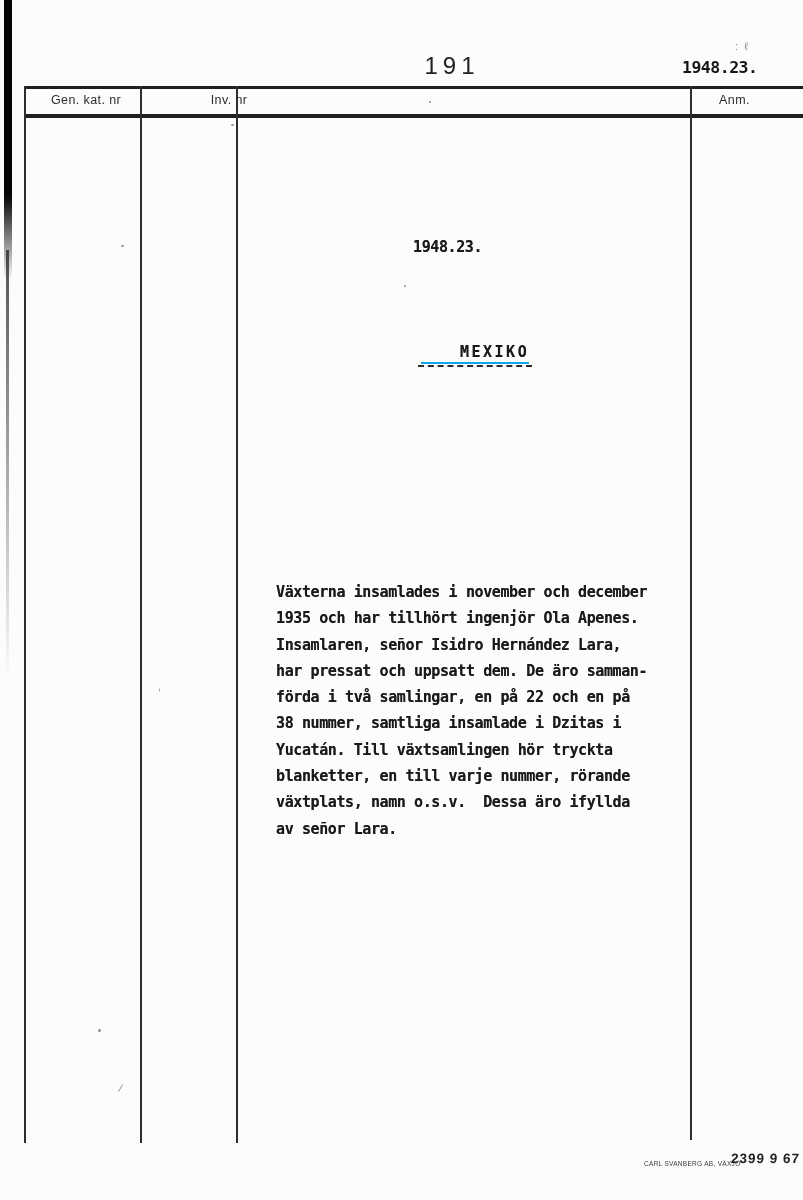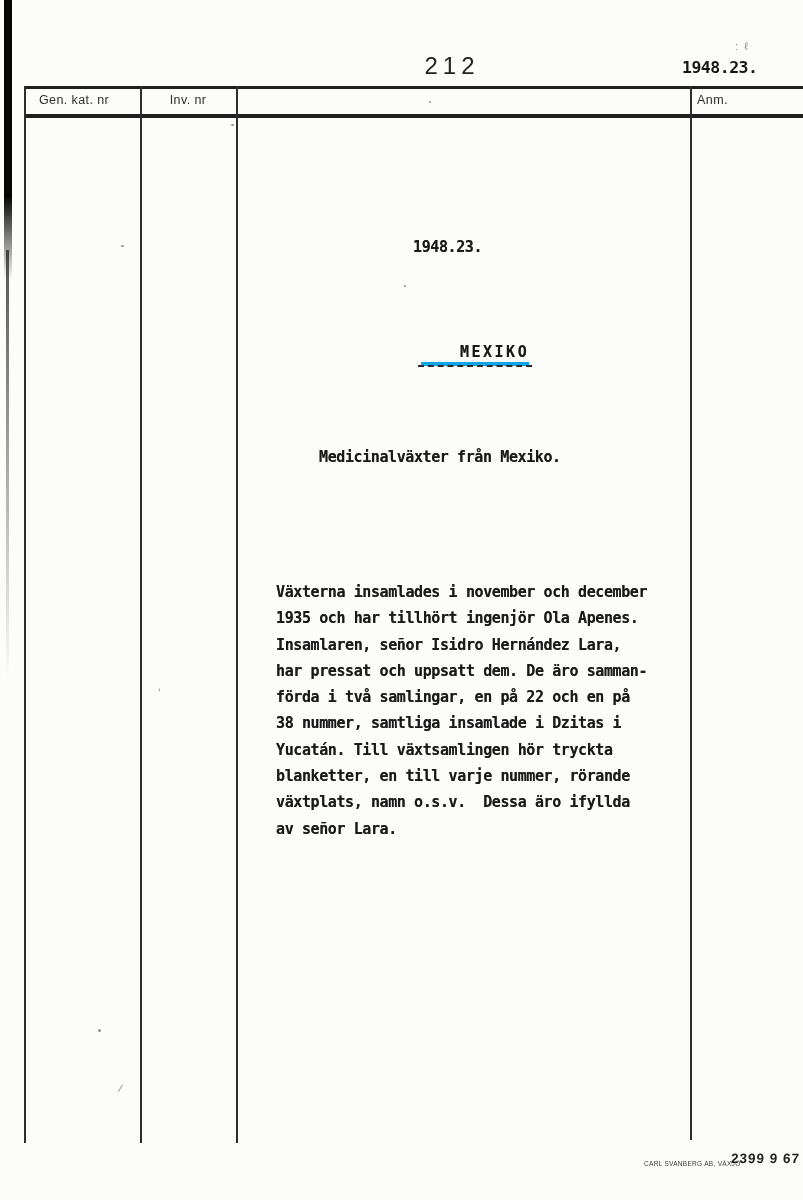--- a/index.html
+++ b/index.html
@@ -28,23 +28,23 @@
   .vline.v1{left:24px;top:86px;height:1057px;}
   .vline.v2{left:140px;top:86px;height:1057px;}
   .vline.v3{left:236px;top:86px;height:1057px;}
   .vline.v4{left:690px;top:86px;height:1054px;}
   
   .col-header{
     position:absolute;top:93px;
     font-size:12.5px;color:#2e2e2e;letter-spacing:.4px;
     text-align:center;
   }
-  .col-header.c1{left:16px;width:116px;}
-  .col-header.c2{left:140px;width:96px;}
-  .col-header.c4{left:652px;width:121px;}
+  .col-header.c1{left:28px;width:116px;}
+  .col-header.c2{left:140px;width:96px;padding-left:41px;}
+  .col-header.c4{left:674px;width:121px;}
   
   .page-number{
     position:absolute;left:396px;top:52px;width:112px;
     text-align:center;font-size:24px;letter-spacing:5px;color:#222;
   }
   .top-right-ref{
     position:absolute;left:682px;top:58px;
     font-family:"DejaVu Sans Mono", monospace;font-weight:bold;
     font-size:16.5px;letter-spacing:-0.5px;color:#161616;
   }
@@ -53,21 +53,21 @@
     position:absolute;
     font-family:"DejaVu Sans Mono", monospace;
     font-weight:bold;font-size:15px;letter-spacing:-0.4px;
     color:#1a1a1a;white-space:pre;
     text-shadow:0 0 .5px rgba(20,20,20,.6);
   }
   .typed-ref{left:413px;top:238px;}
   .typed-heading{left:421px;top:343px;letter-spacing:2.5px;}
   .typed-heading .u{
     position:relative;display:inline-block;
-    border-bottom:4px solid #0ea5e9;padding-bottom:1px;padding-left:39px;
+    border-bottom:2px solid #0ea5e9;padding-bottom:1px;padding-left:39px;
   }
   .typed-heading .u::after{
     content:"";position:absolute;left:-3px;right:-3px;bottom:-5px;
     border-bottom:2.5px dashed #2b2b2b;
   }
   .typed-title{left:319px;top:448px;}
   .typed-gift{left:276px;top:494px;}
   .typed-paragraph{left:276px;top:543px;line-height:26.3px;margin-top:36px;}
   
   .printer-credit{
@@ -84,37 +84,36 @@
   .mark{position:absolute;color:rgba(60,60,60,.6);font-size:11px;}
 </style>
 </head>
 <body>
 
 <div class="page">
 
   <div class="scan-bar-thick"></div>
   <div class="scan-bar-thin"></div>
 
-  <div class="page-number">212</div>
+  <div class="page-number">191</div>
   <div class="top-right-ref">1948.23.</div>
 
   <div class="hline top"></div>
   <div class="hline header-bottom"></div>
   <div class="vline v1"></div>
   <div class="vline v2"></div>
   <div class="vline v3"></div>
   <div class="vline v4"></div>
 
   <div class="col-header c1">Gen. kat. nr</div>
   <div class="col-header c2">Inv. nr</div>
   <div class="col-header c4">Anm.</div>
 
   <div class="typed typed-ref">1948.23.</div>
   <div class="typed typed-heading"><span class="u">MEXIKO</span></div>
-  <div class="typed typed-title">Medicinalväxter från Mexiko.</div>
   <div class="typed typed-paragraph"><div>Växterna insamlades i november och december</div><div>1935 och har tillhört ingenjör Ola Apenes.</div><div>Insamlaren, señor Isidro Hernández Lara,</div><div>har pressat och uppsatt dem. De äro samman-</div><div>förda i två samlingar, en på 22 och en på</div><div>38 nummer, samtliga insamlade i Dzitas i</div><div>Yucatán. Till växtsamlingen hör tryckta</div><div>blanketter, en till varje nummer, rörande</div><div>växtplats, namn o.s.v.  Dessa äro ifyllda</div><div>av señor Lara.</div></div>
 
   <div class="printer-credit">CARL SVANBERG AB, VÄXJÖ</div>
   <div class="print-code">2399 9 67</div>
 
   <div class="mark" style="left:735px;top:40px;">: &nbsp;ℓ</div>
   <div class="speck" style="left:121px;top:245px;width:3px;height:2px;"></div>
   <div class="mark" style="left:158px;top:680px;">,</div>
   <div class="speck" style="left:98px;top:1029px;width:3px;height:3px;"></div>
   <div class="mark" style="left:119px;top:1082px;transform:rotate(15deg);">/</div>

